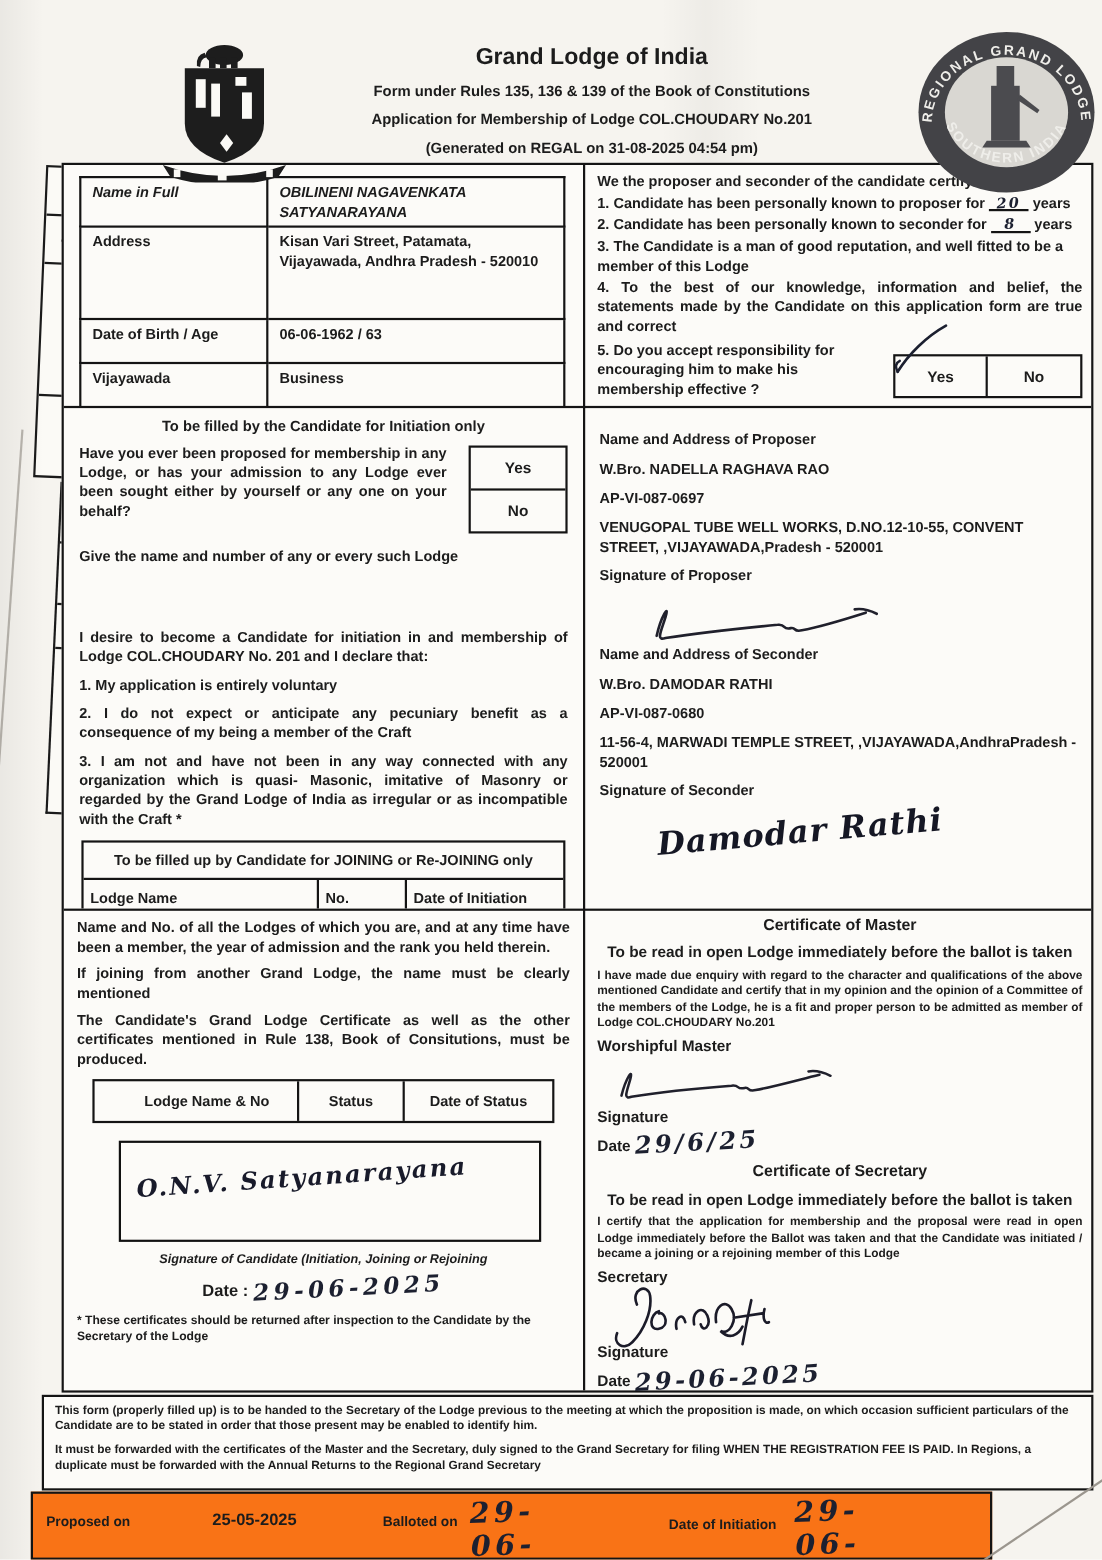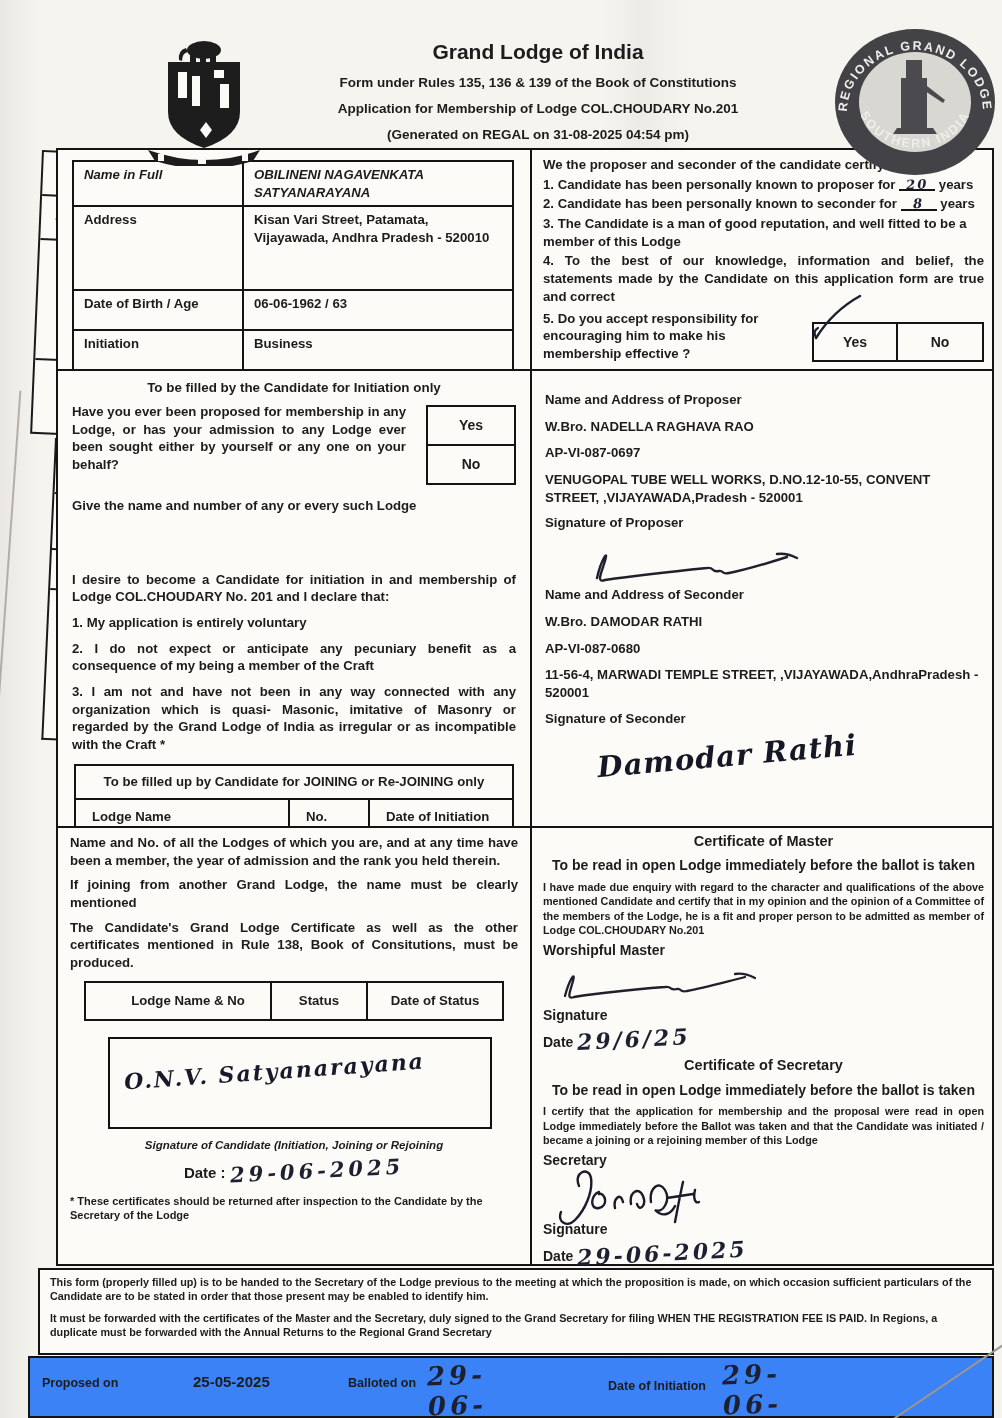--- a/index.html
+++ b/index.html
@@ -58,21 +58,21 @@
   .q-row{display:flex;align-items:flex-start;}
   .q-row .txt{flex:1;text-align:justify;padding-right:20px;}
   .yn-v{width:86px;border:2.5px solid #141414;flex:none;margin-top:2px;}
   .yn-v div{height:37px;line-height:37px;text-align:center;font-size:14px;}
   .yn-v div:first-child{border-bottom:2.5px solid #141414;}
   .give-line{margin-top:12px;margin-bottom:56px;}
   .decl p{margin:0 0 8px 0;text-align:justify;}
   .jtable{border:2.5px solid #141414;margin:10px 2px 0 2px;}
   .jt-head{text-align:center;padding:7px 4px;border-bottom:2.5px solid #141414;}
   .jt-cols,.jt-empty{display:grid;grid-template-columns:1fr 80px 142px;}
-  .jt-cols div{padding:8px 16px;}
+  .jt-cols div{padding:8px 6px;}
   .jt-cols div,.jt-empty div{border-right:2.5px solid #141414;}
   .jt-cols div:last-child,.jt-empty div:last-child{border-right:none;}
   
   .prop-sec{left:475px;top:221px;width:461px;height:455px;padding:20px 12px;}
   .p-line{margin-top:9px;}
   .sig-label{margin-top:8px;}
   .scribble{display:block;margin:2px 0 0 28px;}
   .sig-name{font-family:"DejaVu Serif",serif;font-style:italic;font-weight:bold;color:#151724;
             display:inline-block;transform:rotate(-5deg);font-size:29px;letter-spacing:1px;margin:10px 0 0 52px;}
   
@@ -93,22 +93,22 @@
   .cert-title{text-align:center;font-size:14.5px;}
   .cert-sub{text-align:center;font-size:14px;margin-top:5px;}
   .cert-body{font-size:10.8px;line-height:1.32;text-align:justify;margin-top:5px;}
   .role-line{font-size:14px;font-weight:bold;margin-top:4px;}
   .dline{font-size:14px;}
   .dline .hw{font-size:22px;letter-spacing:3px;}
   
   .notes-box{position:absolute;left:38px;top:1268px;width:956px;height:87px;border:2.5px solid #141414;
              background:#fcfbf8;box-sizing:border-box;padding:5px 10px;font-weight:bold;font-size:10.8px;line-height:1.3;z-index:1;}
   .notes-box p{margin:0 0 8px 0;}
-  .footer-box{position:absolute;left:28px;top:1356px;width:966px;height:62px;border:2.5px solid #141414;
-              background:#3b82f6;box-sizing:border-box;z-index:2;}
+  .footer-box{position:absolute;left:28px;top:1356px;width:874px;height:62px;border:2.5px solid #141414;
+              background:#f97316;box-sizing:border-box;z-index:2;}
   .footer-box span{position:absolute;font-weight:bold;}
   .f-lab1{left:12px;top:18px;font-size:12.5px;}
   .f-val1{left:163px;top:15px;font-size:15px;}
   .f-lab2{left:318px;top:18px;font-size:12.5px;}
   .f-hw2{left:398px;top:2px;}
   .f-lab3{left:578px;top:21px;font-size:12.5px;}
   .f-hw3{left:693px;top:1px;}
   .f-hw{font-family:"DejaVu Serif",serif;font-style:italic;color:#1c2030;font-size:26px;letter-spacing:4px;transform:rotate(-2deg);display:inline-block;}
 </style>
 </head>
@@ -195,21 +195,21 @@
         </tr>
         <tr class="r-addr">
           <td class="lbl">Address</td>
           <td>Kisan Vari Street, Patamata, Vijayawada, Andhra Pradesh - 520010</td>
         </tr>
         <tr class="r-dob">
           <td class="lbl">Date of Birth / Age</td>
           <td>06-06-1962 / 63</td>
         </tr>
         <tr class="r-prof">
-          <td class="lbl">Initiation</td>
+          <td class="lbl">Vijayawada</td>
           <td>Business</td>
         </tr>
       </tbody>
         </table>
     </div>
 
     <div class="sect certify">
       <div>We the proposer and seconder of the candidate certify that</div>
       <div class="cert-item">
         <span>1. Candidate has been personally known to proposer for</span>

